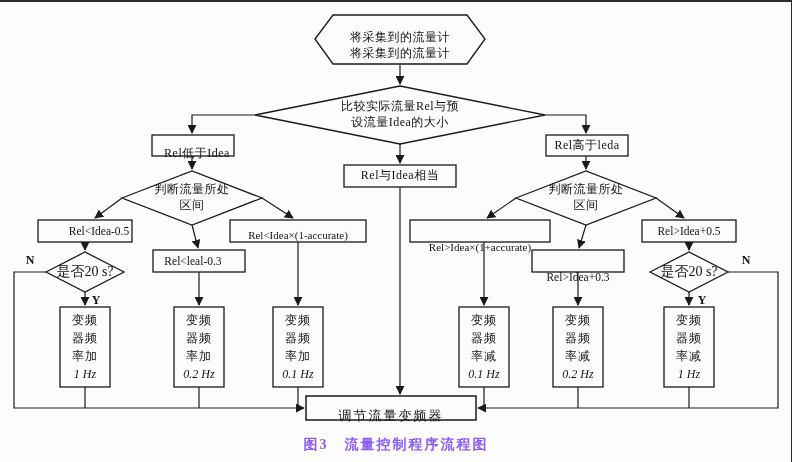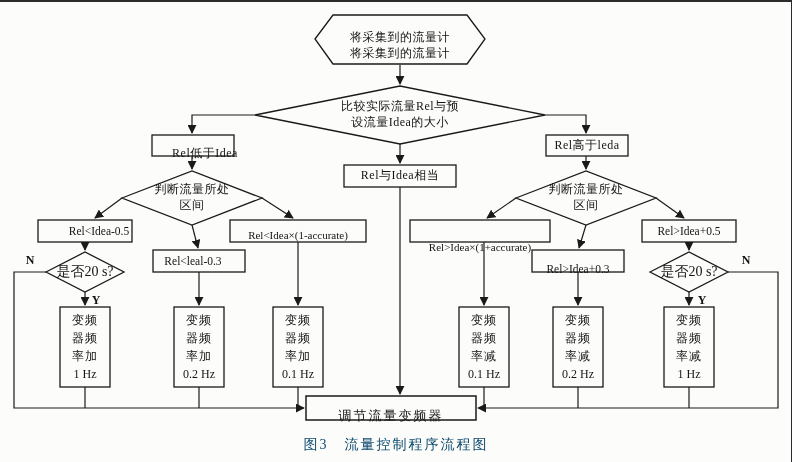--- a/index.html
+++ b/index.html
@@ -6,24 +6,24 @@
   body{background:#e9e9e9;font-family:"Liberation Serif","DejaVu Serif",serif}
   .stage{position:relative;width:792px;height:462px;margin:0 auto;background:#fcfcfa;
          overflow:hidden;border-top:2px solid #2b2b2b;border-right:1px solid #2b2b2b}
   .stage svg{position:absolute;left:0;top:0}
   .txt{position:absolute;display:flex;flex-direction:column;align-items:center;justify-content:center;
        text-align:center;color:#141414;font-size:12px;line-height:1.3;letter-spacing:.5px;white-space:nowrap}
   .cond{font-size:11.5px;letter-spacing:0}
   .condwide{font-size:11px;letter-spacing:0}
   .small{font-size:14px;letter-spacing:0}
   .act{line-height:18px;letter-spacing:1px}
-  .act .hz{letter-spacing:0}
+  .act .hz{font-style:italic;letter-spacing:0}
   .yn{font-weight:700;font-size:12px;letter-spacing:0}
   .adjust-label{font-size:13px;letter-spacing:2px}
-  .caption{font-weight:400;font-size:14px;letter-spacing:2px;color:#0c4a6e}
+  .caption{font-weight:700;font-size:14px;letter-spacing:2px;color:#8b5cf6}
   .shape{fill:#fcfcfa;stroke:#1a1a1a;stroke-width:1.3}
   .conn{fill:none;stroke:#1a1a1a;stroke-width:1.2}
 </style>
 </head>
 <body>
 
 <div class="stage">
 
   <svg width="792" height="462" viewBox="0 0 792 462">
     <defs>
@@ -98,38 +98,38 @@
   <div class="txt" style="left:333px;top:14px;width:134px;height:60px">
     <div>将采集到的流量计</div>
     <div>将采集到的流量计</div>
   </div>
 
   <div class="txt" style="left:300px;top:90px;width:200px;height:46px">
     <div>比较实际流量Rel与预</div>
     <div>设流量Idea的大小</div>
   </div>
 
-  <div class="txt" style="left:164px;top:133px;width:82px;height:37px">Rel低于Idea</div>
+  <div class="txt" style="left:156px;top:133px;width:82px;height:37px">Rel低于Idea</div>
   <div class="txt" style="left:546px;top:133px;width:82px;height:21px">Rel高于leda</div>
   <div class="txt" style="left:344px;top:163px;width:112px;height:22px">Rel与Idea相当</div>
 
   <div class="txt" style="left:122px;top:176px;width:140px;height:40px">
     <div>判断流量所处</div>
     <div>区间</div>
   </div>
   <div class="txt" style="left:516px;top:176px;width:140px;height:40px">
     <div>判断流量所处</div>
     <div>区间</div>
   </div>
 
   <div class="txt cond" style="left:52px;top:218px;width:94px;height:22px">Rel&lt;Idea-0.5</div>
   <div class="txt cond" style="left:153px;top:248px;width:80px;height:22px">Rel&lt;leal-0.3</div>
   <div class="txt condwide" style="left:230px;top:218px;width:136px;height:31px">Rel&lt;Idea×(1-accurate)</div>
   <div class="txt condwide" style="left:410px;top:234px;width:140px;height:22px">Rel&gt;Idea×(1+accurate)</div>
-  <div class="txt cond" style="left:532px;top:248px;width:92px;height:39px">Rel&gt;Idea+0.3</div>
+  <div class="txt cond" style="left:532px;top:256px;width:92px;height:39px">Rel&gt;Idea+0.3</div>
   <div class="txt cond" style="left:642px;top:218px;width:94px;height:22px">Rel&gt;Idea+0.5</div>
 
   <div class="txt small" style="left:46px;top:258px;width:78px;height:24px">是否20 s?</div>
   <div class="txt small" style="left:650px;top:258px;width:78px;height:24px">是否20 s?</div>
 
   <div class="txt yn" style="left:22px;top:252px;width:16px;height:14px">N</div>
   <div class="txt yn" style="left:88px;top:292px;width:16px;height:14px">Y</div>
   <div class="txt yn" style="left:738px;top:252px;width:16px;height:14px">N</div>
   <div class="txt yn" style="left:694px;top:292px;width:16px;height:14px">Y</div>
 

